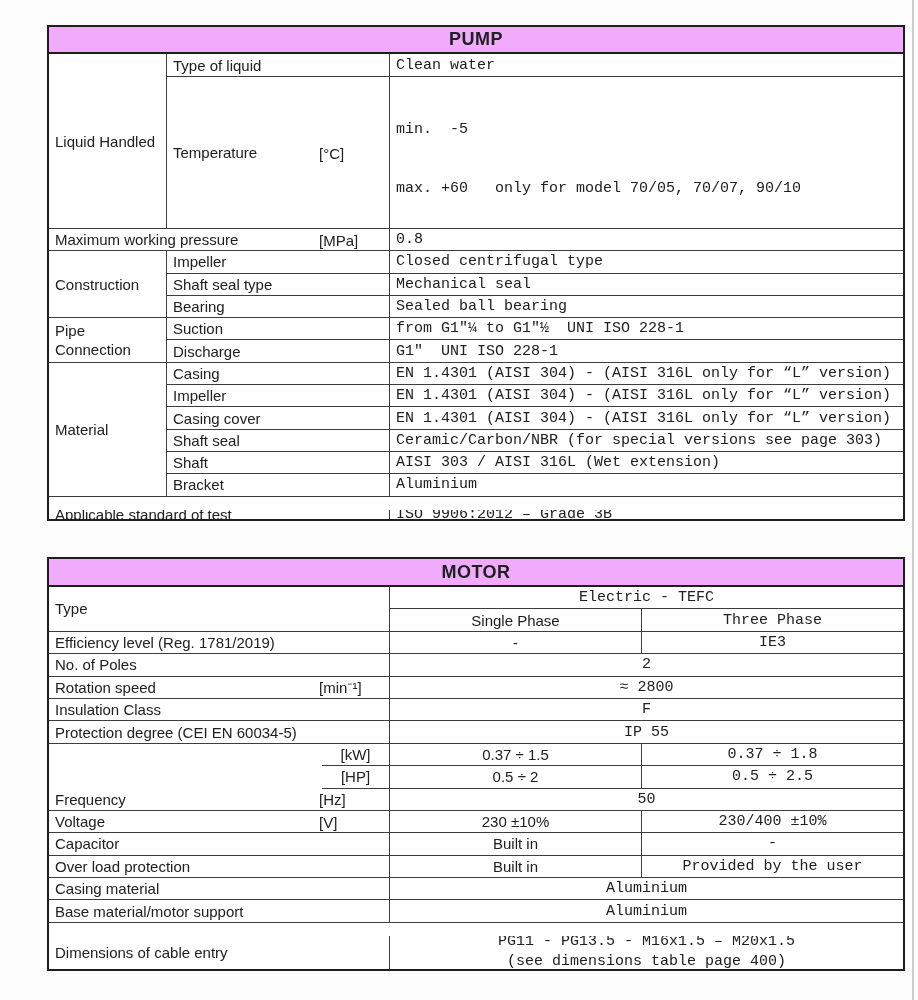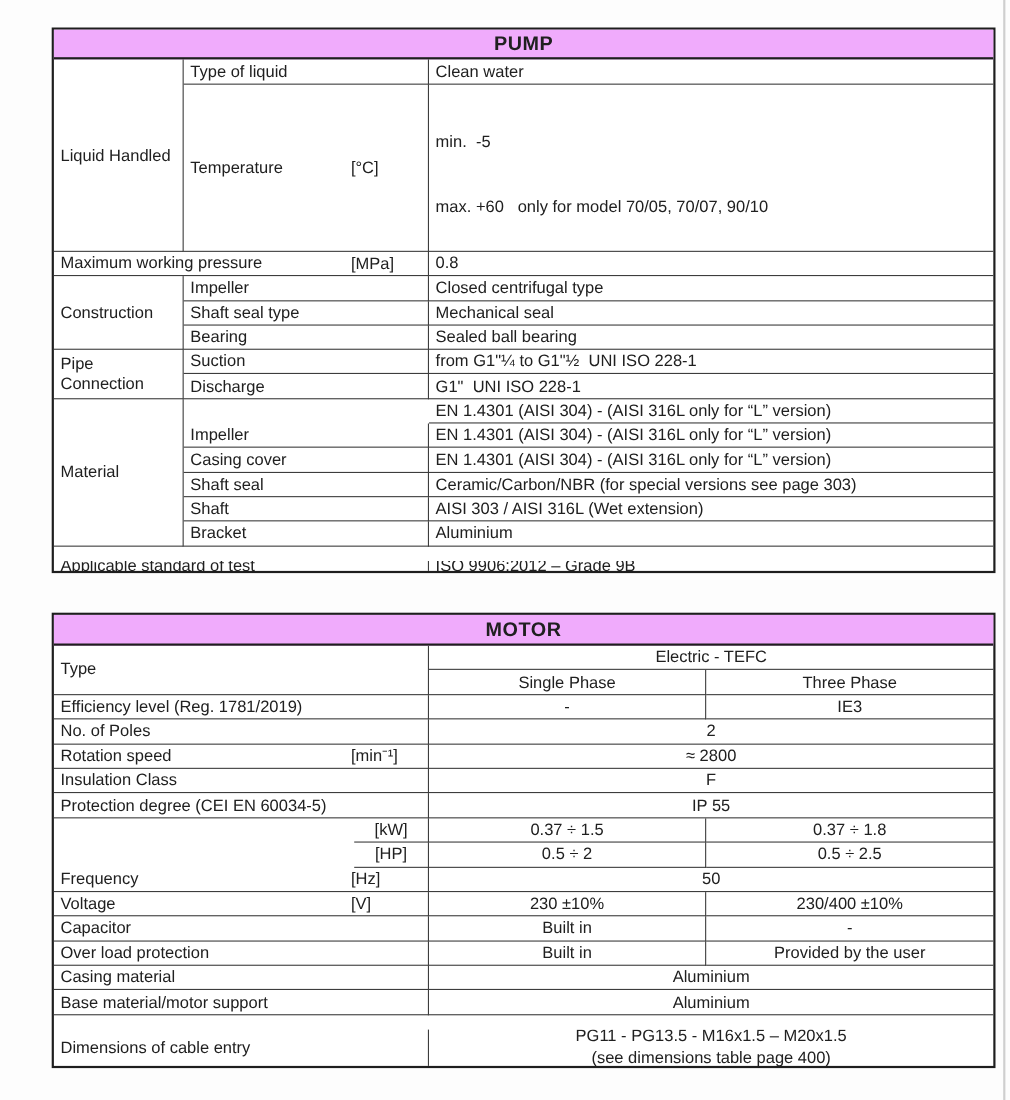--- a/index.html
+++ b/index.html
@@ -42,21 +42,21 @@
   }
   .hdr{
     background:#f0abfc;
     justify-content:center;
     font-weight:bold;
     font-size:18px;
     letter-spacing:.5px;
     border-right:none;
     border-bottom:2px solid #1e1e1e;
   }
-  .er{border-right:none;}
+  .er{border-right:none;font-family:Liberation Mono, monospace;}
   .eb{border-bottom:none;margin-top:13px;}
   .ctr{justify-content:center;text-align:center;}
   .rel{position:relative;}
   .unit{position:absolute;top:50%;transform:translateY(-50%);}
   .u270{left:270px;}
   .u152{left:152px;}
   .tempvals{display:block;padding:4px 6px 0 6px;}
   .tl{line-height:21px;white-space:pre;}
   .twolines{flex-direction:column;justify-content:center;text-align:center;line-height:20px;}
 </style>
@@ -100,34 +100,35 @@
     <div class="c" style="grid-area:7/2/8/4">Bearing</div>
     <div class="c er" style="grid-area:7/4/8/5">Sealed ball bearing</div>
 
     <div class="c" style="grid-area:8/1/10/2">Pipe Connection</div>
     <div class="c" style="grid-area:8/2/9/4">Suction</div>
     <div class="c er" style="grid-area:8/4/9/5">from G1"¼ to G1"½  UNI ISO 228-1</div>
     <div class="c" style="grid-area:9/2/10/4">Discharge</div>
     <div class="c er" style="grid-area:9/4/10/5">G1"  UNI ISO 228-1</div>
 
     <div class="c" style="grid-area:10/1/16/2">Material</div>
+    <div class="c" style="grid-area:10/2/11/4">Casing</div>
     <div class="c er" style="grid-area:10/4/11/5">EN 1.4301 (AISI 304) - (AISI 316L only for “L” version)</div>
     <div class="c" style="grid-area:11/2/12/4">Impeller</div>
     <div class="c er" style="grid-area:11/4/12/5">EN 1.4301 (AISI 304) - (AISI 316L only for “L” version)</div>
     <div class="c" style="grid-area:12/2/13/4">Casing cover</div>
     <div class="c er" style="grid-area:12/4/13/5">EN 1.4301 (AISI 304) - (AISI 316L only for “L” version)</div>
     <div class="c" style="grid-area:13/2/14/4">Shaft seal</div>
     <div class="c er" style="grid-area:13/4/14/5">Ceramic/Carbon/NBR (for special versions see page 303)</div>
     <div class="c" style="grid-area:14/2/15/4">Shaft</div>
     <div class="c er" style="grid-area:14/4/15/5">AISI 303 / AISI 316L (Wet extension)</div>
     <div class="c" style="grid-area:15/2/16/4">Bracket</div>
     <div class="c er" style="grid-area:15/4/16/5">Aluminium</div>
 
     <div class="c eb" style="grid-area:16/1/17/4">Applicable standard of test</div>
-    <div class="c er eb" style="grid-area:16/4/17/5">ISO 9906:2012 – Grade 9B</div>
+    <div class="c er eb" style="grid-area:16/4/17/5">ISO 9906:2012 – Grade 3B</div>
   </div>
 
   <div class="t" id="motor">
     <div class="c" style="grid-area:2/1/4/3">Type</div>
 
     <div class="c hdr" style="grid-area:1/1/2/5">MOTOR</div>
     <div class="c er ctr" style="grid-area:2/3/3/5">Electric - TEFC</div>
     <div class="c ctr" style="grid-area:3/3/4/4">Single Phase</div>
     <div class="c er ctr" style="grid-area:3/4/4/5">Three Phase</div>
 

